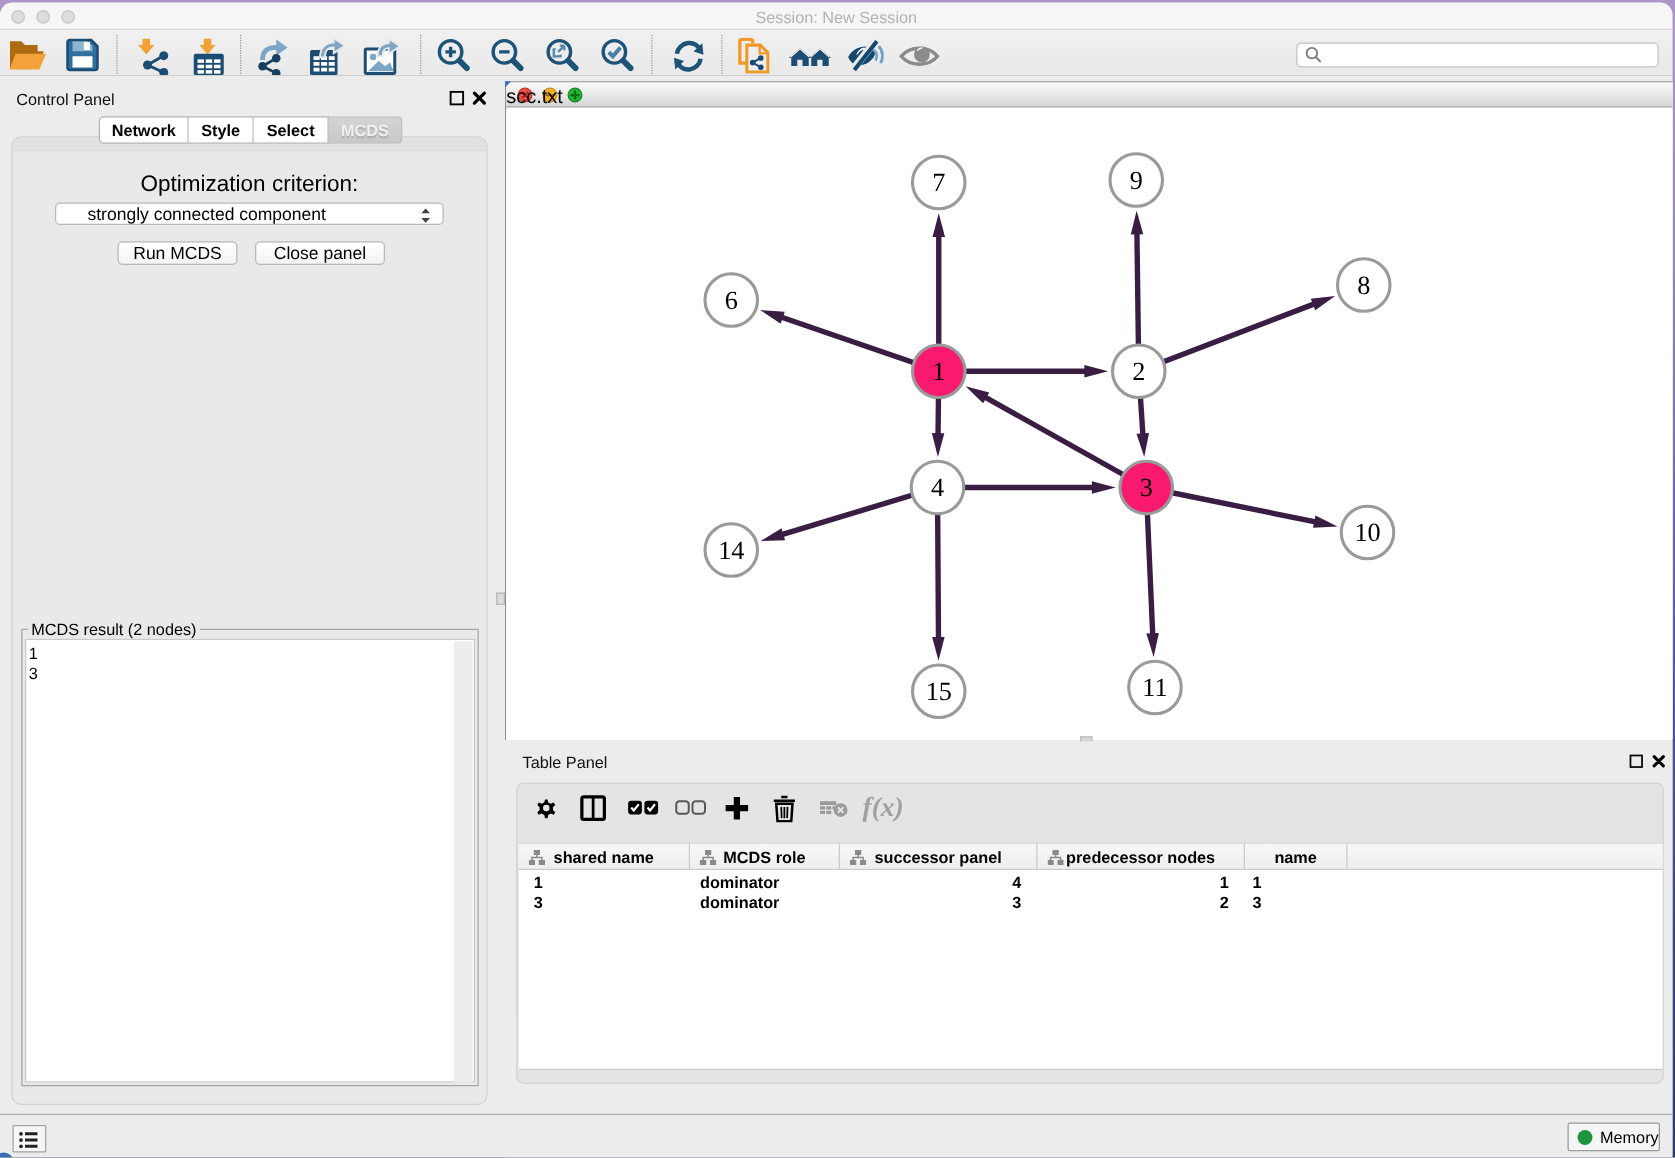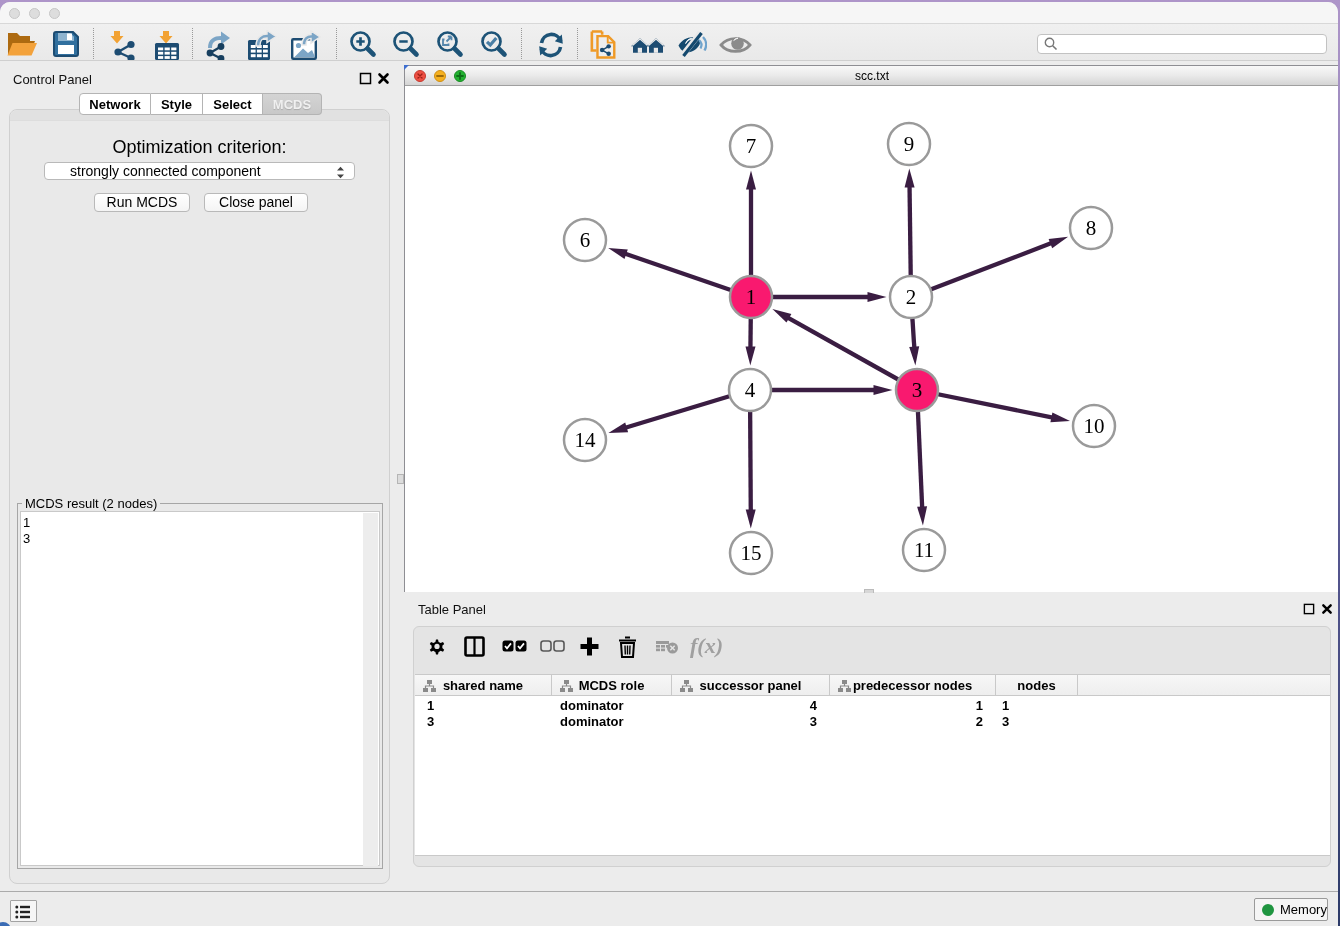--- a/index.html
+++ b/index.html
@@ -26,21 +26,21 @@
 #cp-panel .band { position:absolute; left:0; top:0; width:100%; height:11px; background:#e1e1e1; border-radius:8px 8px 0 0; border-bottom:1px solid #ddd; }
 #opt-label { position:absolute; left:0; top:27px; width:100%; text-align:center; font-size:18px; color:#000; }
 #opt-select { position:absolute; left:34px; top:52px; width:311px; height:18px; background:#fff; border:1px solid #b9b9b9; border-radius:4px; font-size:14px; color:#000; padding-left:25px; line-height:16px; }
 .btn { position:absolute; height:19px; background:linear-gradient(180deg,#ffffff,#f4f4f4); border:1px solid #b9b9b9; border-radius:4px; font-size:14px; color:#000; text-align:center; line-height:17px; }
 #mcds-group { position:absolute; left:7px; top:393px; width:366px; height:366px; border:1px solid #a6a6a6; }
 #mcds-legend { position:absolute; left:4px; top:-8px; background:#e9e9e9; padding:0 3px; font-size:13px; color:#000; }
 #mcds-text { position:absolute; left:2px; top:7px; width:360px; height:355px; background:#fff; border:1px solid #c9c9c9; font-size:13px; color:#000; padding:3px 0 0 2px; line-height:16px; }
 #mcds-scroll { position:absolute; right:1px; top:1px; width:15px; height:353px; background:#ededed; }
 #netwin { position:absolute; left:404px; top:4px; width:935px; height:527px; background:#fff; border:1px solid #8e8e93; border-right:none; }
 #net-titlebar { position:absolute; left:0; top:0; width:100%; height:20px; background:linear-gradient(180deg,#f8f8f8 0%,#eaeaea 50%,#d4d4d4 100%); border-bottom:1px solid #9f9f9f; }
-#net-titlebar .txt { position:absolute; width:100%; top:3px; text-align:center; font-size:12px; color:#000; }
+#net-titlebar .txt { position:absolute; width:100%; top:3px; font-size:16px; color:#000; }
 .mac-btn { position:absolute; top:4px; width:12px; height:12px; border-radius:50%; }
 #net-canvas { position:absolute; left:0; top:22px; width:933px; height:504px; background:#fff; }
 #tablepanel { position:absolute; left:404px; top:532px; width:934px; height:359px; background:#ececec; }
 #tp-title { position:absolute; left:14px; top:9px; font-size:13px; color:#111; }
 #tp-box { position:absolute; left:9px; top:33px; width:918px; height:241px; background:#e4e4e4; border:1px solid #d0d0d0; border-radius:6px;font-weight:bold; }
 #tp-table { position:absolute; left:1px; top:47px; width:915px; height:182px; background:#fff; border-top:1px solid #c9c9c9; border-bottom:1px solid #c9c9c9;padding-left:30px; }
 #tp-header { position:absolute; left:0; top:0; height:21px; width:100%; background:linear-gradient(180deg,#f7f7f7,#eeeeee); border-bottom:1px solid #c9c9c9; }
 .th { position:absolute; top:0; height:21px; border-right:1px solid #c9c9c9; font-size:13px; color:#000; text-align:center; line-height:21px; }
 .td { position:absolute; font-size:13px; color:#000; }
 .treeic { position:absolute; top:5px; }
@@ -49,20 +49,21 @@
 #memorybtn .dot { position:absolute; left:7px; top:5px; width:12px; height:12px; border-radius:50%; background:#1f9540; }
 #listbtn { position:absolute; left:10px; top:8px; width:27px; height:22px; background:#f6f6f6; border:1px solid #a3a3a3; border-radius:1px; }
 </style>
 </head>
 <body>
 <div id="win">
   <div id="titlebar">
     <div class="tl-circle" style="left:9px;"></div>
     <div class="tl-circle" style="left:29px;"></div>
     <div class="tl-circle" style="left:49px;"></div>
+    <div class="txt">Session: New Session</div>
   </div>
   <div id="toolbar">
     <svg class="tbi" style="left:6px;" width="32" height="28" viewBox="0 0 32 28">
       <path d="M2 3 L11 3 L14 6 L24 6 L24 10 L2 10 Z" fill="#ad6a10"></path>
       <path d="M2 24 L2 9 L24 9 L24 11 L29 11 L24 24 Z" fill="#ad6a10"></path>
       <path d="M6.5 13 L31 13 L25.5 25.5 L1.5 25.5 Z" fill="#f3a23b"></path>
     </svg>
     <svg class="tbi" style="left:52px;" width="28" height="28" viewBox="0 0 28 28">
       <path d="M2 4 C2 2.9 2.9 2 4 2 L21 2 L26 7 L26 24 C26 25.1 25.1 26 24 26 L4 26 C2.9 26 2 25.1 2 24 Z" fill="#306f9e"></path>
       <path d="M6 2.5 L6 11 L22 11 L22 6.7 L17.8 2.5 Z" fill="#8fb4cf"></path>
@@ -368,21 +369,21 @@
           <circle cx="16.5" cy="8" r="5.5" fill="#9a9a9a"></circle>
           <path d="M14.3 5.8 L18.7 10.2 M18.7 5.8 L14.3 10.2" stroke="#e4e4e4" stroke-width="1.5"></path>
         </svg>
         <div style="position:absolute; left:276px; top:6px; font-family:'Liberation Serif',serif; font-style:italic; font-size:22px; color:#a0a0a0;">f(x)</div>
         <div id="tp-table">
           <div id="tp-header">
             <div class="th" style="left:0; width:137px;">shared name</div>
             <div class="th" style="left:137px; width:120px;">MCDS role</div>
             <div class="th" style="left:257px; width:158px;">successor panel</div>
             <div class="th" style="left:415px; width:166px;">predecessor nodes</div>
-            <div class="th" style="left:581px; width:82px;">nodes</div>
+            <div class="th" style="left:581px; width:82px;">name</div>
             <svg class="treeic" style="left:8px;" width="13" height="12" viewBox="0 0 13 12">
                 <g fill="#8a8a8a">
                   <rect x="4" y="0" width="5" height="4"></rect>
                   <rect x="0" y="8" width="5" height="4"></rect>
                   <rect x="8" y="8" width="5" height="4"></rect>
                 </g>
                 <path d="M6.5 4 L6.5 6 M2.5 8 L2.5 6 L10.5 6 L10.5 8" stroke="#8a8a8a" stroke-width="1.2" fill="none"></path>
               </svg>
             <svg class="treeic" style="left:145px;" width="13" height="12" viewBox="0 0 13 12">
                 <g fill="#8a8a8a">

